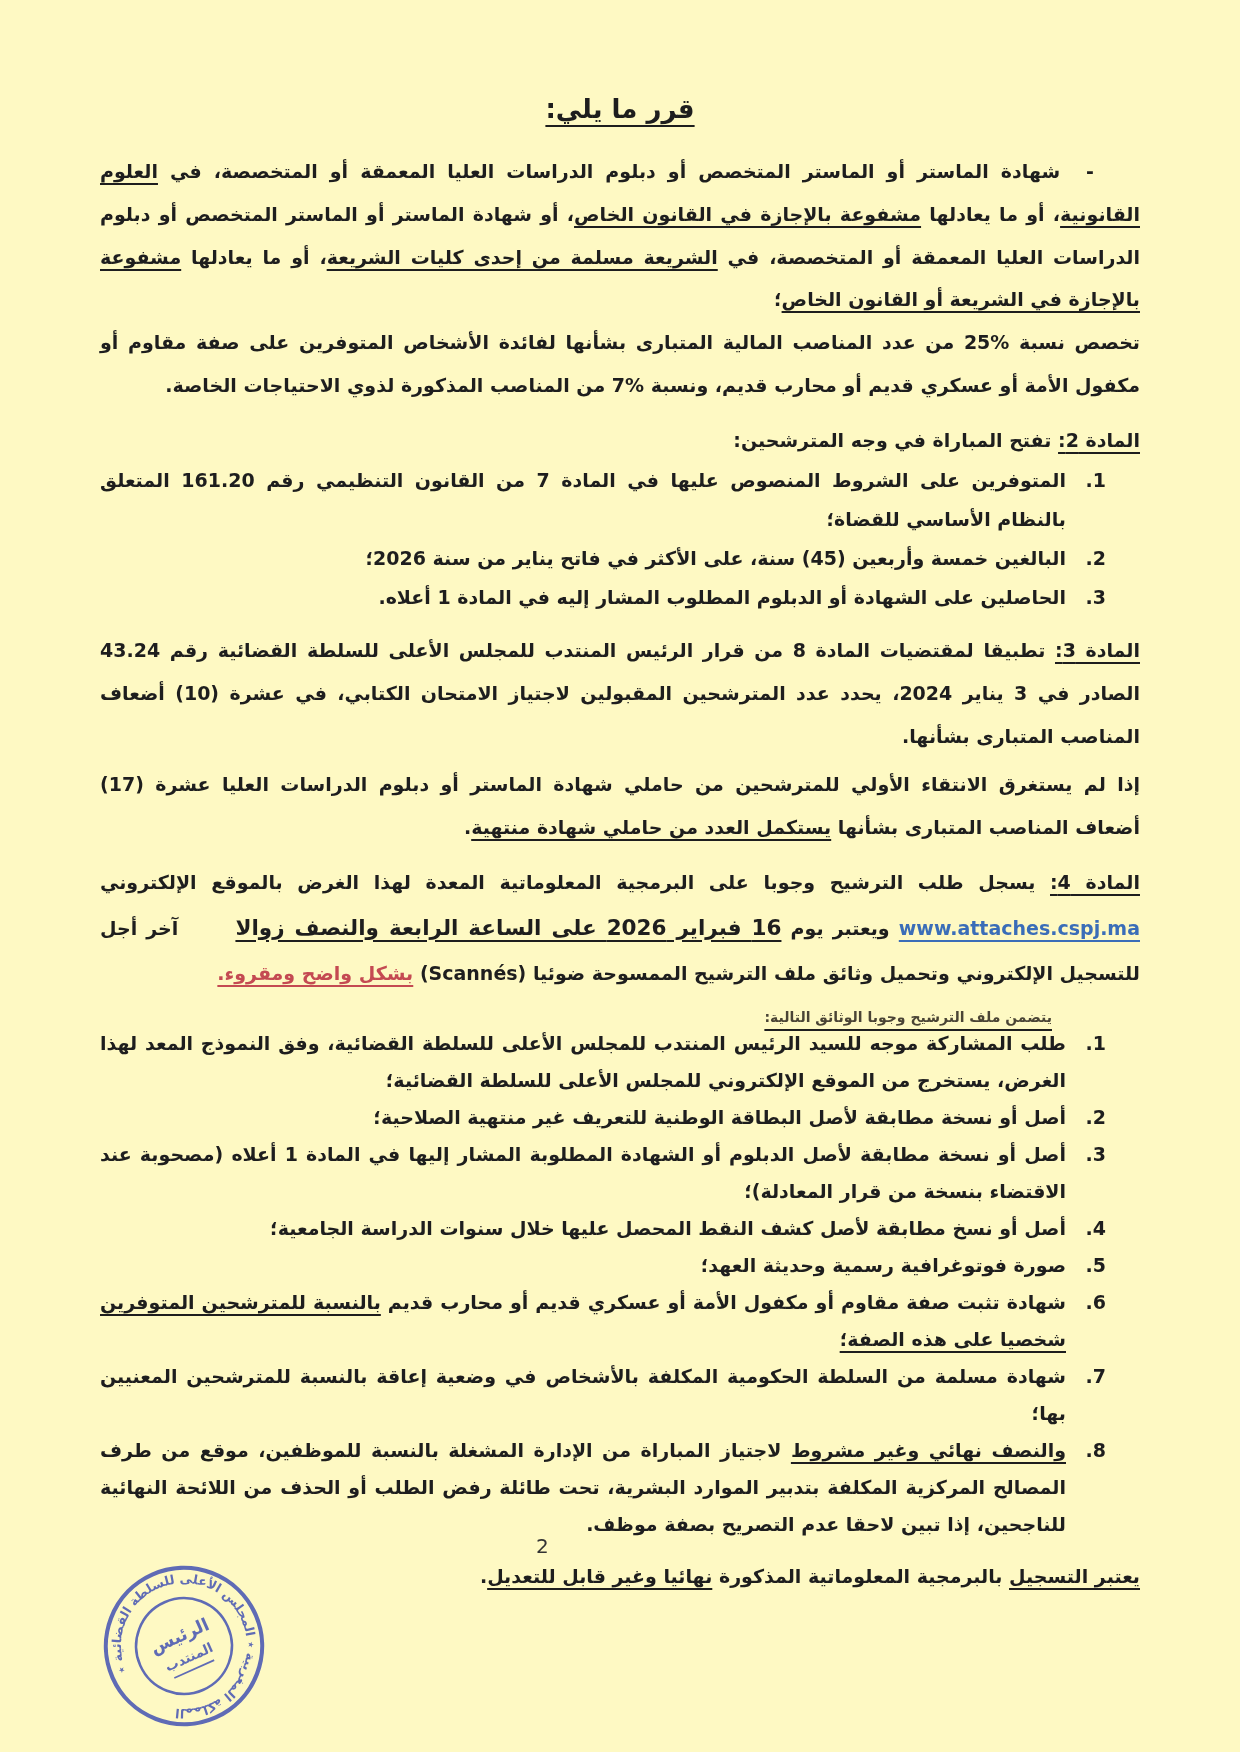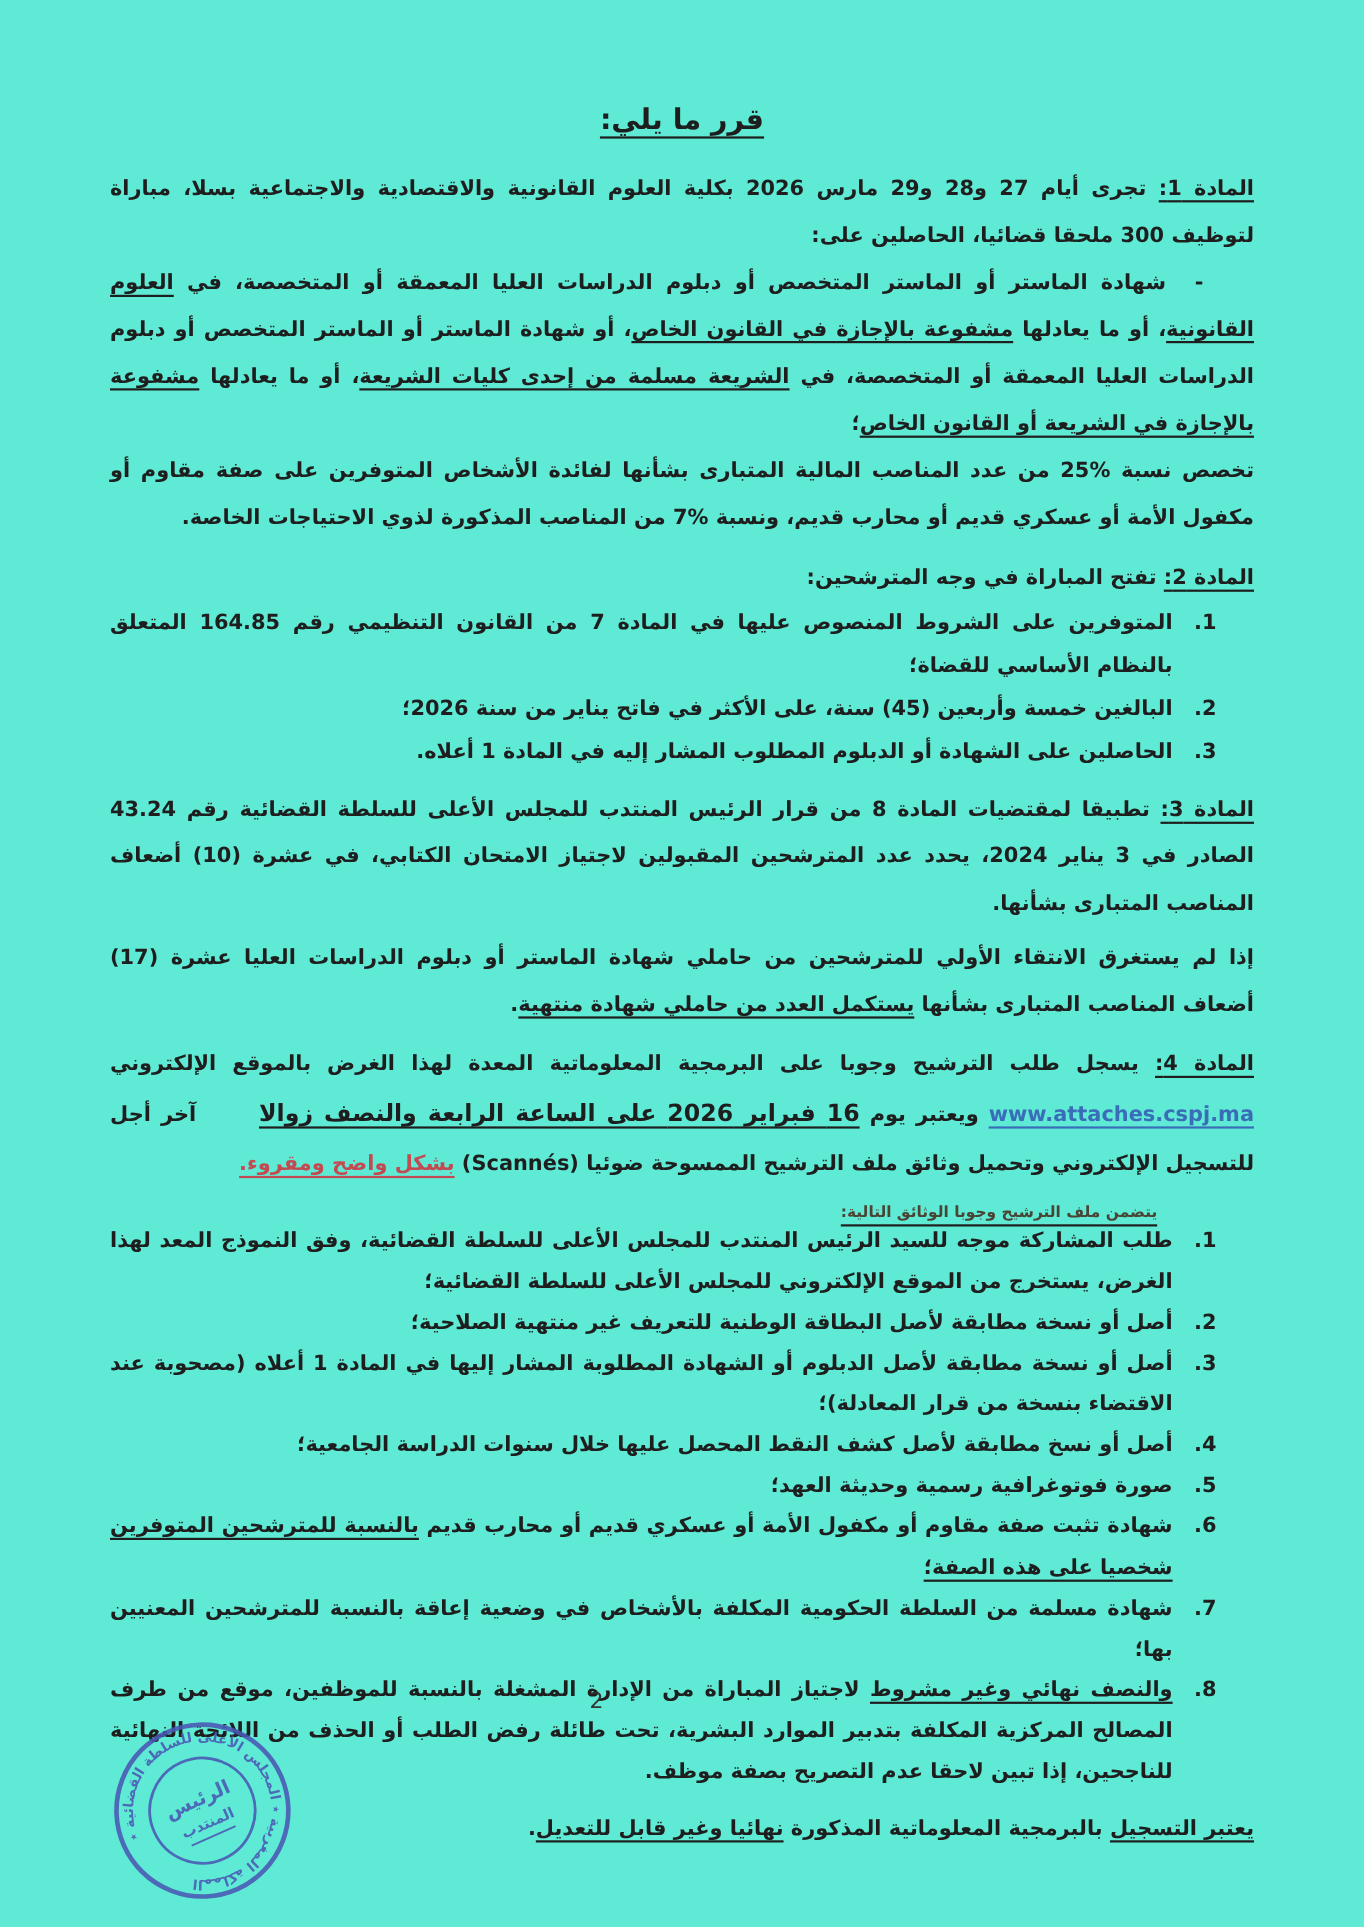--- a/index.html
+++ b/index.html
@@ -1,20 +1,20 @@
 <!DOCTYPE html>
 <html lang="ar"><head>
 <meta charset="utf-8">
 <style>
   html,body{margin:0;padding:0;}
   body{
     width:1240px;height:1752px;position:relative;background:#ffffff;
     font-family:"DejaVu Sans",sans-serif;overflow:hidden;
   }
-  .sheet{position:absolute;inset:0;background:#5eead4;}
+  .sheet{position:absolute;inset:0;background:#fef9c3;}
   .content{
     position:absolute;top:94px;right:100px;left:100px;
     direction:rtl;color:#1e1e1e;font-weight:700;font-size:19px;
   }
   .doc-title{
     text-align:center;font-size:26px;font-weight:700;
     text-decoration:underline;text-decoration-thickness:2px;text-underline-offset:7px;
     margin:0 0 26px 0;letter-spacing:1px;
   }
   .block{margin:0;}
@@ -41,27 +41,26 @@
   .stamp{position:absolute;left:100px;top:1562px;opacity:.88;}
 </style>
 </head>
 <body>
 
 <div class="sheet">
 
   <div class="content">
     <div class="doc-title">قرر ما يلي:</div>
     <div id="doc-body">
-        <div class="block p "><span class="seg u">المادة 1:</span><span class="seg"> تجرى أيام 27 و28 و29 مارس 2026 بكلية العلوم القانونية والاقتصادية والاجتماعية بسلا، مباراة لتوظيف 300 ملحقا قضائيا، الحاصلين على:</span></div>
         <div class="block p dash "><span class="dash-marker">-</span><span class="seg">شهادة الماستر أو الماستر المتخصص أو دبلوم الدراسات العليا المعمقة أو المتخصصة، في </span><span class="seg u">العلوم القانونية</span><span class="seg">، أو ما يعادلها </span><span class="seg u">مشفوعة بالإجازة في القانون الخاص</span><span class="seg">، أو شهادة الماستر أو الماستر المتخصص أو دبلوم الدراسات العليا المعمقة أو المتخصصة، في </span><span class="seg u">الشريعة مسلمة من إحدى كليات الشريعة</span><span class="seg">، أو ما يعادلها </span><span class="seg u">مشفوعة بالإجازة في الشريعة أو القانون الخاص</span><span class="seg">؛</span></div>
         <div class="block p "><span class="seg">تخصص نسبة %25 من عدد المناصب المالية المتبارى بشأنها لفائدة الأشخاص المتوفرين على صفة مقاوم أو مكفول الأمة أو عسكري قديم أو محارب قديم، ونسبة %7 من المناصب المذكورة لذوي الاحتياجات الخاصة.</span></div>
         <div class="block p mt"><span class="seg u">المادة 2:</span><span class="seg"> تفتح المباراة في وجه المترشحين:</span></div>
         <div class="block oli ">
           <span class="marker">1.</span>
-          <div class="obody"><span class="seg">المتوفرين على الشروط المنصوص عليها في المادة 7 من القانون التنظيمي رقم 164.85 المتعلق بالنظام الأساسي للقضاة؛</span></div>
+          <div class="obody"><span class="seg">المتوفرين على الشروط المنصوص عليها في المادة 7 من القانون التنظيمي رقم 161.20 المتعلق بالنظام الأساسي للقضاة؛</span></div>
         </div>
         <div class="block oli ">
           <span class="marker">2.</span>
           <div class="obody"><span class="seg">البالغين خمسة وأربعين (45) سنة، على الأكثر في فاتح يناير من سنة 2026؛</span></div>
         </div>
         <div class="block oli ">
           <span class="marker">3.</span>
           <div class="obody"><span class="seg">الحاصلين على الشهادة أو الدبلوم المطلوب المشار إليه في المادة 1 أعلاه.</span></div>
         </div>
         <div class="block p mt"><span class="seg u">المادة 3:</span><span class="seg"> تطبيقا لمقتضيات المادة 8 من قرار الرئيس المنتدب للمجلس الأعلى للسلطة القضائية رقم 43.24 الصادر في 3 يناير 2024، يحدد عدد المترشحين المقبولين لاجتياز الامتحان الكتابي، في عشرة (10) أضعاف المناصب المتبارى بشأنها.</span></div>

